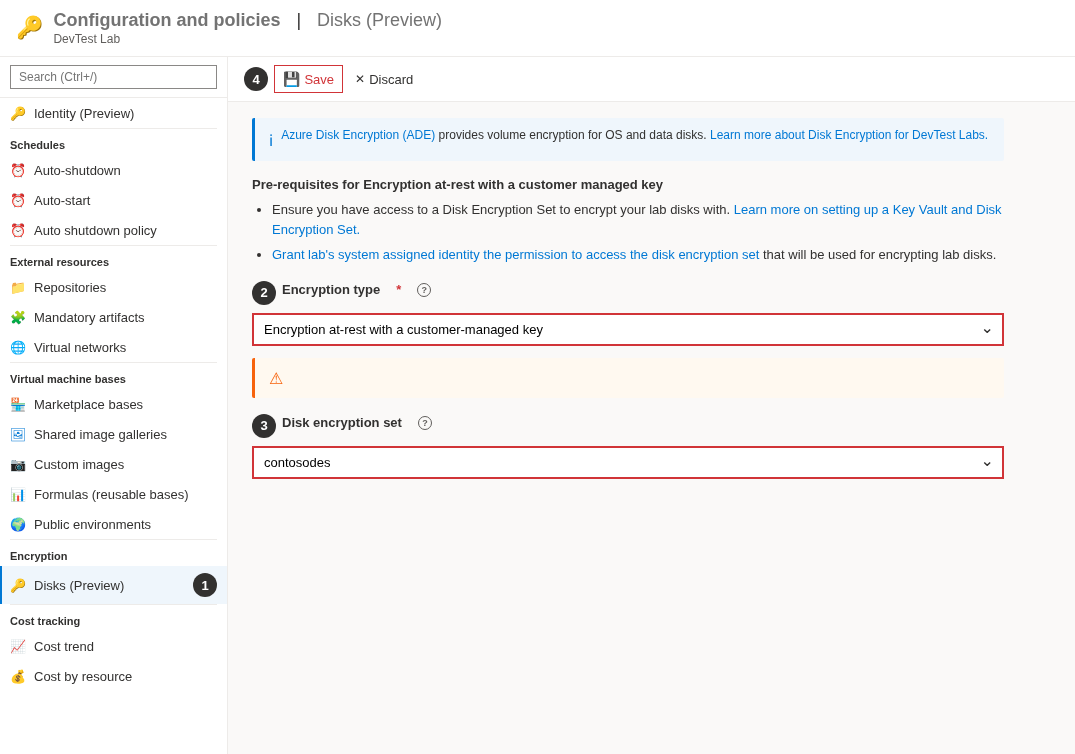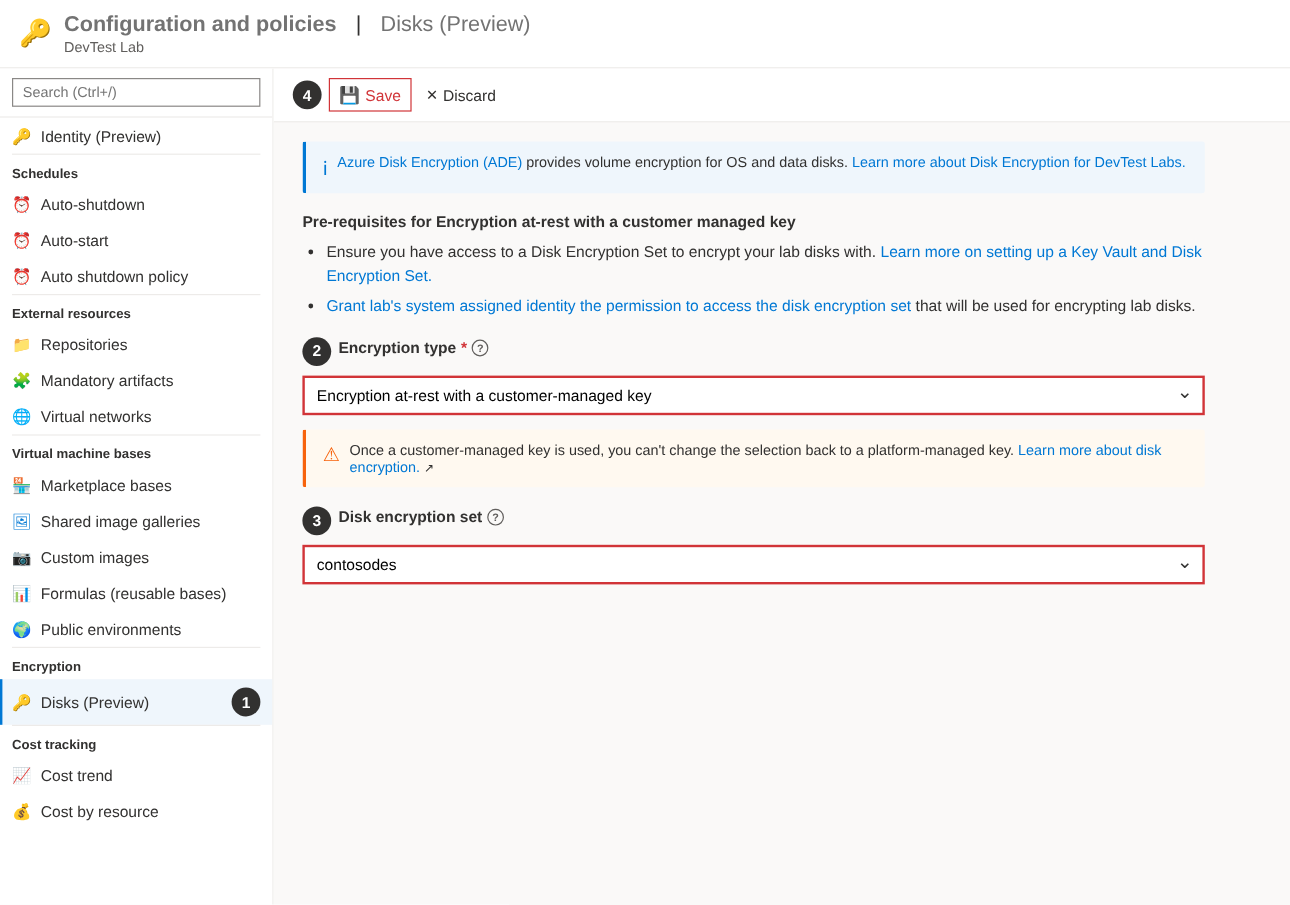--- a/index.html
+++ b/index.html
@@ -39,21 +39,21 @@
     .info-banner { background: #EFF6FC; border-left: 3px solid #0078d4; padding: 10px 14px; margin-bottom: 16px; font-size: 12px; color: #323130; display: flex; align-items: flex-start; gap: 8px; border-radius: 2px; }
     .info-banner a { color: #0078d4; text-decoration: none; }
 
     
     .prereq-title { font-weight: 600; font-size: 13px; margin-bottom: 8px; }
     .prereq-list { padding-left: 20px; margin-bottom: 16px; }
     .prereq-list li { margin-bottom: 6px; font-size: 13px; line-height: 1.5; }
     .prereq-list a { color: #0078d4; text-decoration: none; }
 
     
-    .form-label { font-size: 13px; font-weight: 600; margin-bottom: 6px; display: flex; align-items: center; gap: 4px; }
+    .form-label { font-size: 13px; font-weight: 600; margin-bottom: 6px; display: flex; align-items: center; gap: 16px; }
     .required-star { color: #d13438; }
     .info-icon { width: 14px; height: 14px; border-radius: 50%; border: 1px solid #605e5c; display: flex; align-items: center; justify-content: center; font-size: 9px; color: #605e5c; cursor: pointer; }
 
     .select-box { width: 100%; border: 2px solid #d13438; padding: 7px 30px 7px 10px; font-size: 13px; background: #fff; appearance: none; cursor: pointer; outline: none; position: relative; }
     .select-wrapper { position: relative; margin-bottom: 12px; }
     .select-wrapper::after { content: '⌄'; position: absolute; right: 10px; top: 50%; transform: translateY(-60%); font-size: 16px; color: #323130; pointer-events: none; }
 
     
     .warning-box { background: #FFF9F0; border-left: 3px solid #F7630C; padding: 10px 14px; margin-bottom: 16px; font-size: 12px; color: #323130; display: flex; align-items: flex-start; gap: 8px; border-radius: 2px; }
     .warning-box a { color: #0078d4; text-decoration: none; }
@@ -213,25 +213,20 @@
           <span class="required-star">*</span>
           <span class="info-icon">?</span>
         </div>
       </div>
       <div class="select-wrapper">
         <select class="select-box"><option>Encryption at-rest with a platform-managed key</option><option selected="">Encryption at-rest with a customer-managed key</option><option>Double encryption with platform-managed and customer-managed keys</option></select>
       </div>
 
       <div class="warning-box">
         <span style="color:#F7630C; font-size:16px; margin-top:1px;">⚠</span>
-        <div>
-          <span>Once a customer-managed key is used, you can't change the selection back to a platform-managed key. </span>
-          <a href="#">Learn more about disk encryption.</a>
-          <span style="font-size:10px;"> ↗</span>
-        </div>
       </div>
 
       <div style="display:flex; align-items:center; gap:6px; margin-bottom:8px;">
         <span style="width:24px; height:24px; border-radius:50%; background:#323130; color:#fff; font-size:13px; font-weight:600; display:flex; align-items:center; justify-content:center;">3</span>
         <div class="form-label">
           <span>Disk encryption set</span>
           <span class="info-icon">?</span>
         </div>
       </div>
       <div class="select-wrapper">

